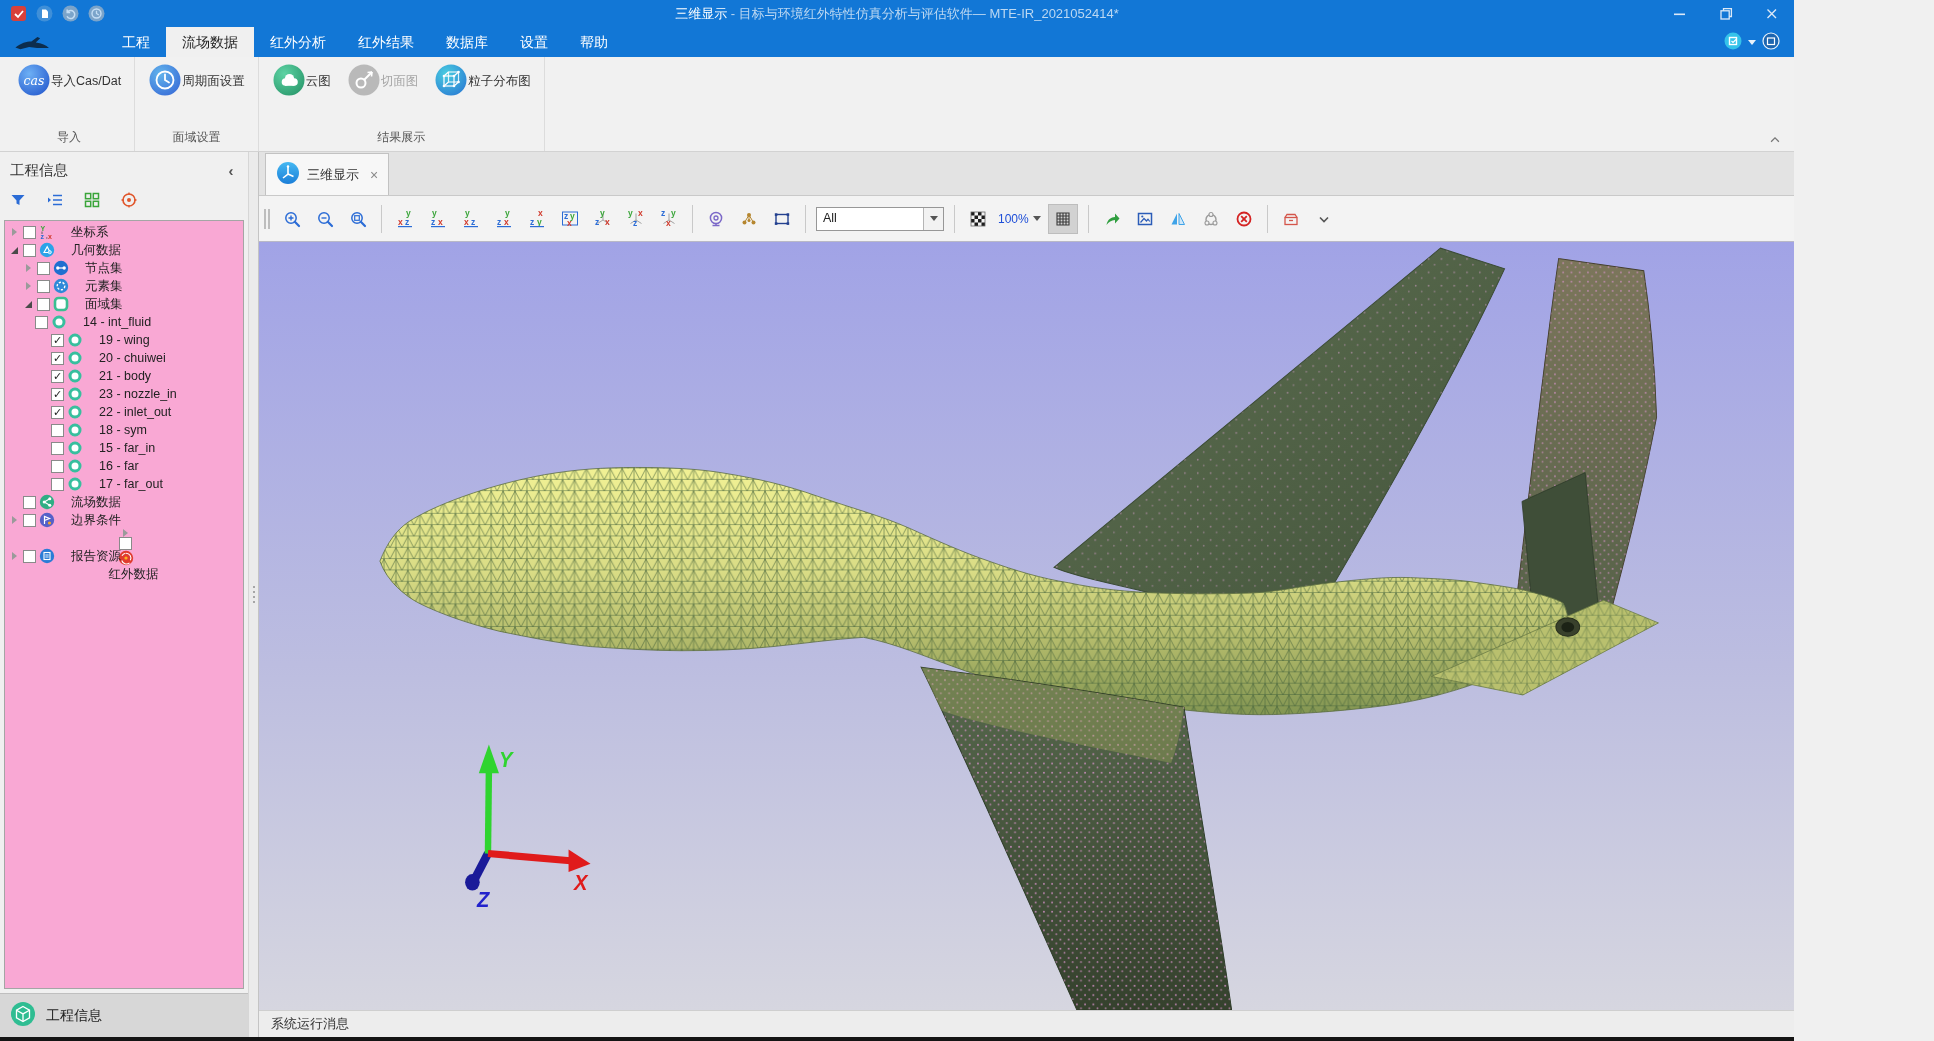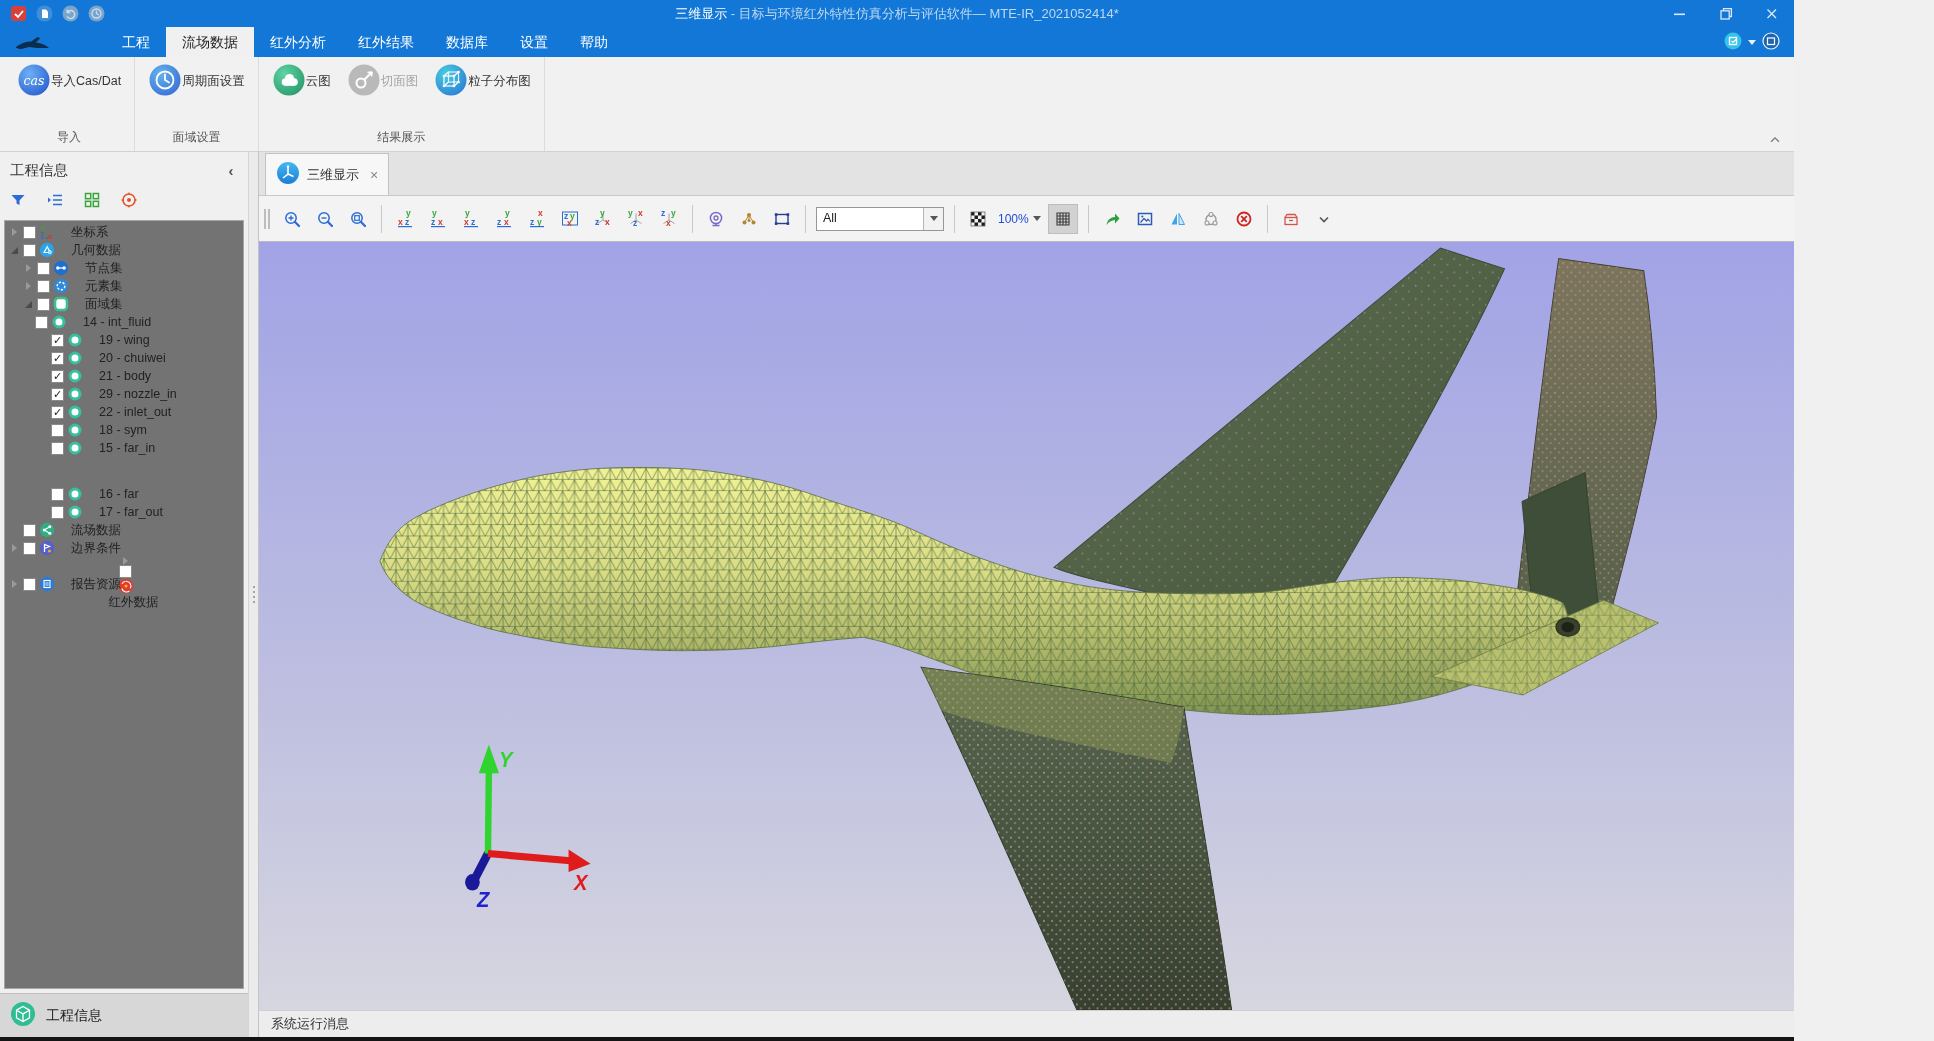--- a/index.html
+++ b/index.html
@@ -41,21 +41,21 @@
   
   .main { flex:1; display:flex; min-height:0; }
 
   
   .sidebar { width:248px; background:#f0f0f0; display:flex; flex-direction:column; flex:0 0 auto; }
   .sb-header { height:30px; display:flex; align-items:center; padding:6px 8px 0 10px; }
   .sb-title { font-size:14.5px; color:#333; flex:1; }
   .sb-collapse { width:18px; height:18px; color:#555; font-size:15px; font-weight:bold; display:flex; align-items:center; justify-content:center; }
   .sb-tools { height:36px; display:flex; align-items:center; gap:17px; padding-left:8px; }
   .sb-tool { width:20px; height:20px; display:flex; align-items:center; justify-content:center; }
-  .tree-box { flex:1; margin:2px 4px 4px 4px; background:#737373; border:1px solid #a5a5a5; overflow:hidden; padding-top:2px; }
+  .tree-box { flex:1; margin:2px 4px 4px 4px; background:#f9a8d4; border:1px solid #a5a5a5; overflow:hidden; padding-top:2px; }
   .tree-row { height:18px; display:flex; align-items:center; font-size:12.5px; color:#222; white-space:nowrap; }
   .exp-slot { width:13px; display:flex; align-items:center; justify-content:center; flex:0 0 auto; }
   .exp-c { width:0; height:0; border-top:4px solid transparent; border-bottom:4px solid transparent; border-left:5px solid #9a9a9a; }
   .exp-e { width:0; height:0; border-left:7px solid transparent; border-bottom:7px solid #4a4a4a; }
   .cb { width:13px; height:13px; border:1px solid #8a8a8a; background:#fff; margin:0 3px 0 2px; flex:0 0 auto; display:flex; align-items:center; justify-content:center; font-size:11px; color:#222; line-height:1; }
   .tree-ic { width:16px; height:16px; flex:0 0 auto; display:flex; align-items:center; justify-content:center; }
   .tree-label { margin-left:16px; }
   .sb-footer { height:44px; background:#d7d7d7; border-top:1px solid #bfbfbf; display:flex; align-items:center; gap:10px; padding-left:10px; }
   .sb-footer .fl { font-size:14px; color:#222; }
 
@@ -430,21 +430,21 @@
             <span class="tree-label">21 - body</span>
           </div>
           <div class="tree-row" style="padding-left: 31px;">
             <span class="exp-slot"></span>
             <span class="cb">✓</span>
             <span class="tree-ic">
               <svg width="16" height="16" viewBox="0 0 16 16">
                 <circle cx="8" cy="8" r="5" fill="#fff" stroke="#38bf9e" stroke-width="3"></circle>
               </svg>
             </span>
-            <span class="tree-label">29 - nozzle_in</span>
+            <span class="tree-label">23 - nozzle_in</span>
           </div>
           <div class="tree-row" style="padding-left: 31px;">
             <span class="exp-slot"></span>
             <span class="cb">✓</span>
             <span class="tree-ic">
               <svg width="16" height="16" viewBox="0 0 16 16">
                 <circle cx="8" cy="8" r="5" fill="#fff" stroke="#38bf9e" stroke-width="3"></circle>
               </svg>
             </span>
             <span class="tree-label">22 - inlet_out</span>
@@ -462,21 +462,21 @@
           <div class="tree-row" style="padding-left: 31px;">
             <span class="exp-slot"></span>
             <span class="cb"></span>
             <span class="tree-ic">
               <svg width="16" height="16" viewBox="0 0 16 16">
                 <circle cx="8" cy="8" r="5" fill="#fff" stroke="#38bf9e" stroke-width="3"></circle>
               </svg>
             </span>
             <span class="tree-label">15 - far_in</span>
           </div>
-          <div class="tree-row" style="padding-left: 31px; margin-top: 28px;">
+          <div class="tree-row" style="padding-left: 31px;">
             <span class="exp-slot"></span>
             <span class="cb"></span>
             <span class="tree-ic">
               <svg width="16" height="16" viewBox="0 0 16 16">
                 <circle cx="8" cy="8" r="5" fill="#fff" stroke="#38bf9e" stroke-width="3"></circle>
               </svg>
             </span>
             <span class="tree-label">16 - far</span>
           </div>
           <div class="tree-row" style="padding-left: 31px;">

